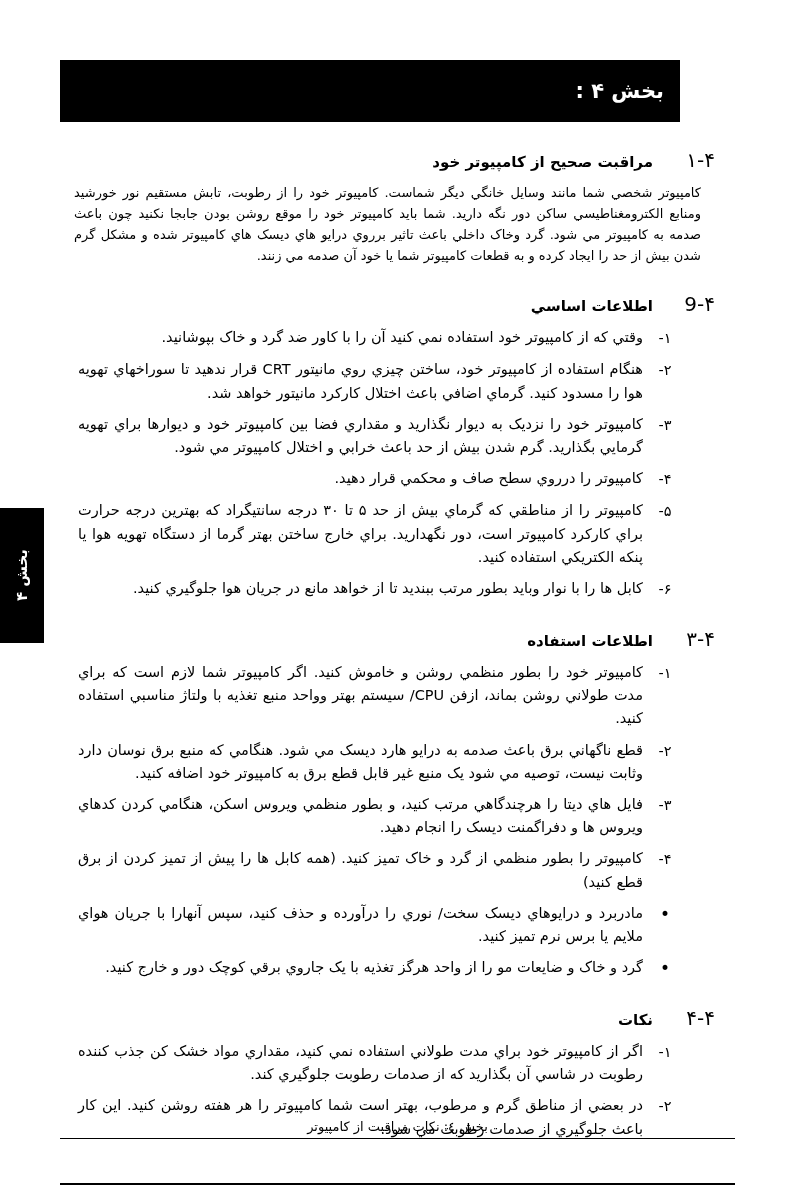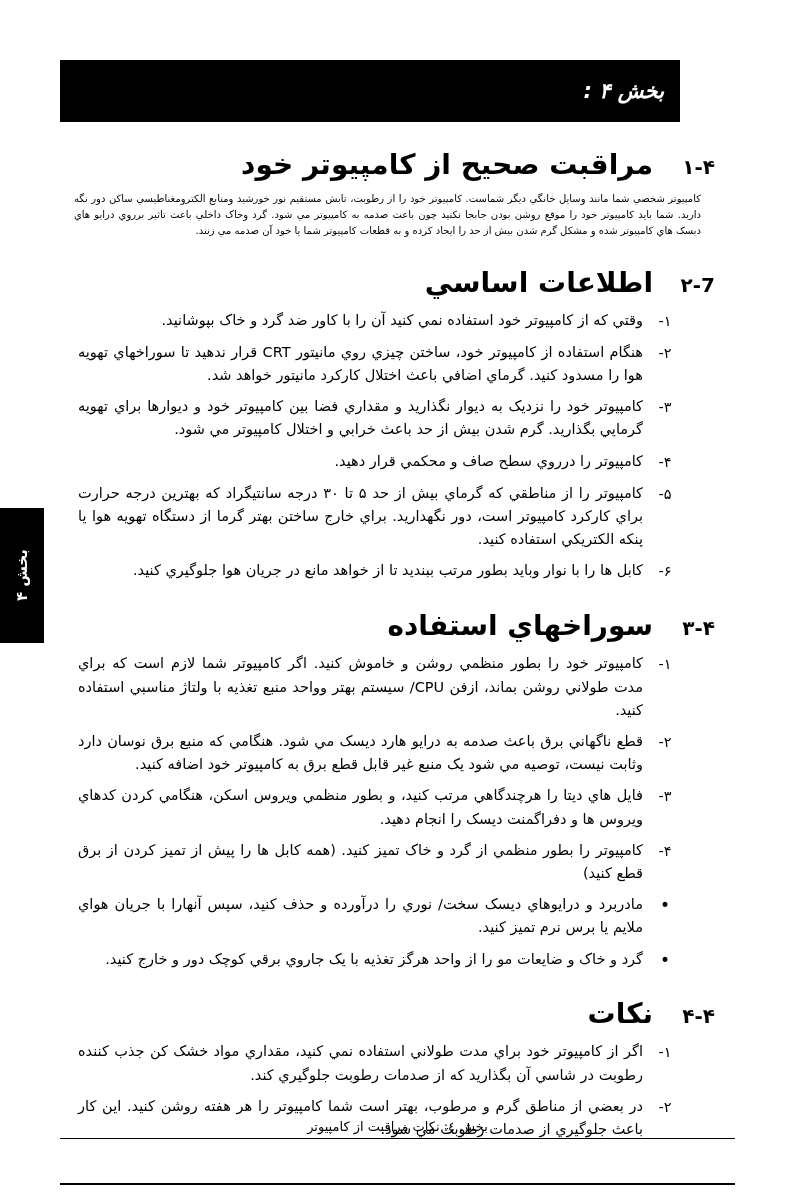--- a/index.html
+++ b/index.html
@@ -65,53 +65,52 @@
   }
   .banner-inner {
     display: flex;
     width: 100%;
     align-items: center;
   }
   .banner-sec {
     font-size: 21px;
     font-weight: bold;
     white-space: nowrap;
-    font-style: italic;
   }
   .banner-gap { width: 60px; }
   .banner-title {
     font-size: 21px;
     font-weight: bold;
     white-space: nowrap;
   }
 
   
   .sec-head {
     display: flex;
     align-items: baseline;
     margin-top: 26px;
     margin-bottom: 10px;
     padding-left: 60px;
   }
   .sec-num {
     font-size: 20px;
-    font-weight: bold;
+    font-weight: normal;
     width: 62px;
     flex: 0 0 62px;
     text-align: right;
   }
   .sec-title {
-    font-size: 28px;
+    font-size: 15px;
     font-weight: bold;
   }
 
   
   p.para {
     margin: 0 0 6px 0;
-    font-size: 10px;
+    font-size: 13px;
     line-height: 1.62;
     text-align: justify;
     text-justify: inter-word;
     padding-right: 14px;
     padding-left: 14px;
   }
 
   
   ul.items {
     list-style: none;
@@ -186,21 +185,21 @@
       </div>
     </div>
 
     <div class="sec-head">
       <span class="sec-num">۱-۴</span>
       <span class="sec-title">مراقبت صحيح از کامپيوتر خود</span>
     </div>
     <p class="para">کامپيوتر شخصي شما مانند وسايل خانگي ديگر شماست. کامپيوتر خود را از رطوبت، تابش مستقيم نور خورشيد ومنابع الکترومغناطيسي ساکن دور نگه داريد. شما بايد کامپيوتر خود را موقع روشن بودن جابجا نکنيد چون باعث صدمه به کامپيوتر مي شود. گرد وخاک داخلي باعث تاثير برروي درايو هاي ديسک هاي کامپيوتر شده و مشکل گرم شدن بيش از حد را ايجاد کرده و به قطعات کامپيوتر شما يا خود آن صدمه مي زنند.</p>
 
     <div class="sec-head">
-      <span class="sec-num">۲-7</span>
+      <span class="sec-num">9-۴</span>
       <span class="sec-title">اطلاعات اساسي</span>
     </div>
     <div class="list-wrap">
       <ul class="items">
         <li>
           <span class="marker">۱-</span>
           <span class="txt">وقتي که از کامپيوتر خود استفاده نمي کنيد آن را با کاور ضد گرد و خاک بپوشانيد.</span>
         </li>
         <li>
           <span class="marker">۲-</span>
@@ -220,21 +219,21 @@
         </li>
         <li>
           <span class="marker">۶-</span>
           <span class="txt">کابل ها را با نوار وبايد بطور مرتب ببنديد تا از خواهد مانع در جريان هوا جلوگيري کنيد.</span>
         </li>
       </ul>
     </div>
 
     <div class="sec-head">
       <span class="sec-num">۳-۴</span>
-      <span class="sec-title">سوراخهاي استفاده</span>
+      <span class="sec-title">اطلاعات استفاده</span>
     </div>
     <div class="list-wrap">
       <ul class="items">
         <li>
           <span class="marker">۱-</span>
           <span class="txt">کامپيوتر خود را بطور منظمي روشن و خاموش کنيد. اگر کامپيوتر شما لازم است که براي مدت طولاني روشن بماند، ازفن CPU/ سيستم بهتر وواحد منبع تغذيه با ولتاژ مناسبي استفاده کنيد.</span>
         </li>
         <li>
           <span class="marker">۲-</span>
           <span class="txt">قطع ناگهاني برق باعث صدمه به درايو هارد ديسک مي شود. هنگامي که منبع برق نوسان دارد وثابت نيست، توصيه مي شود يک منبع غير قابل قطع برق به کامپيوتر خود اضافه کنيد.</span>

